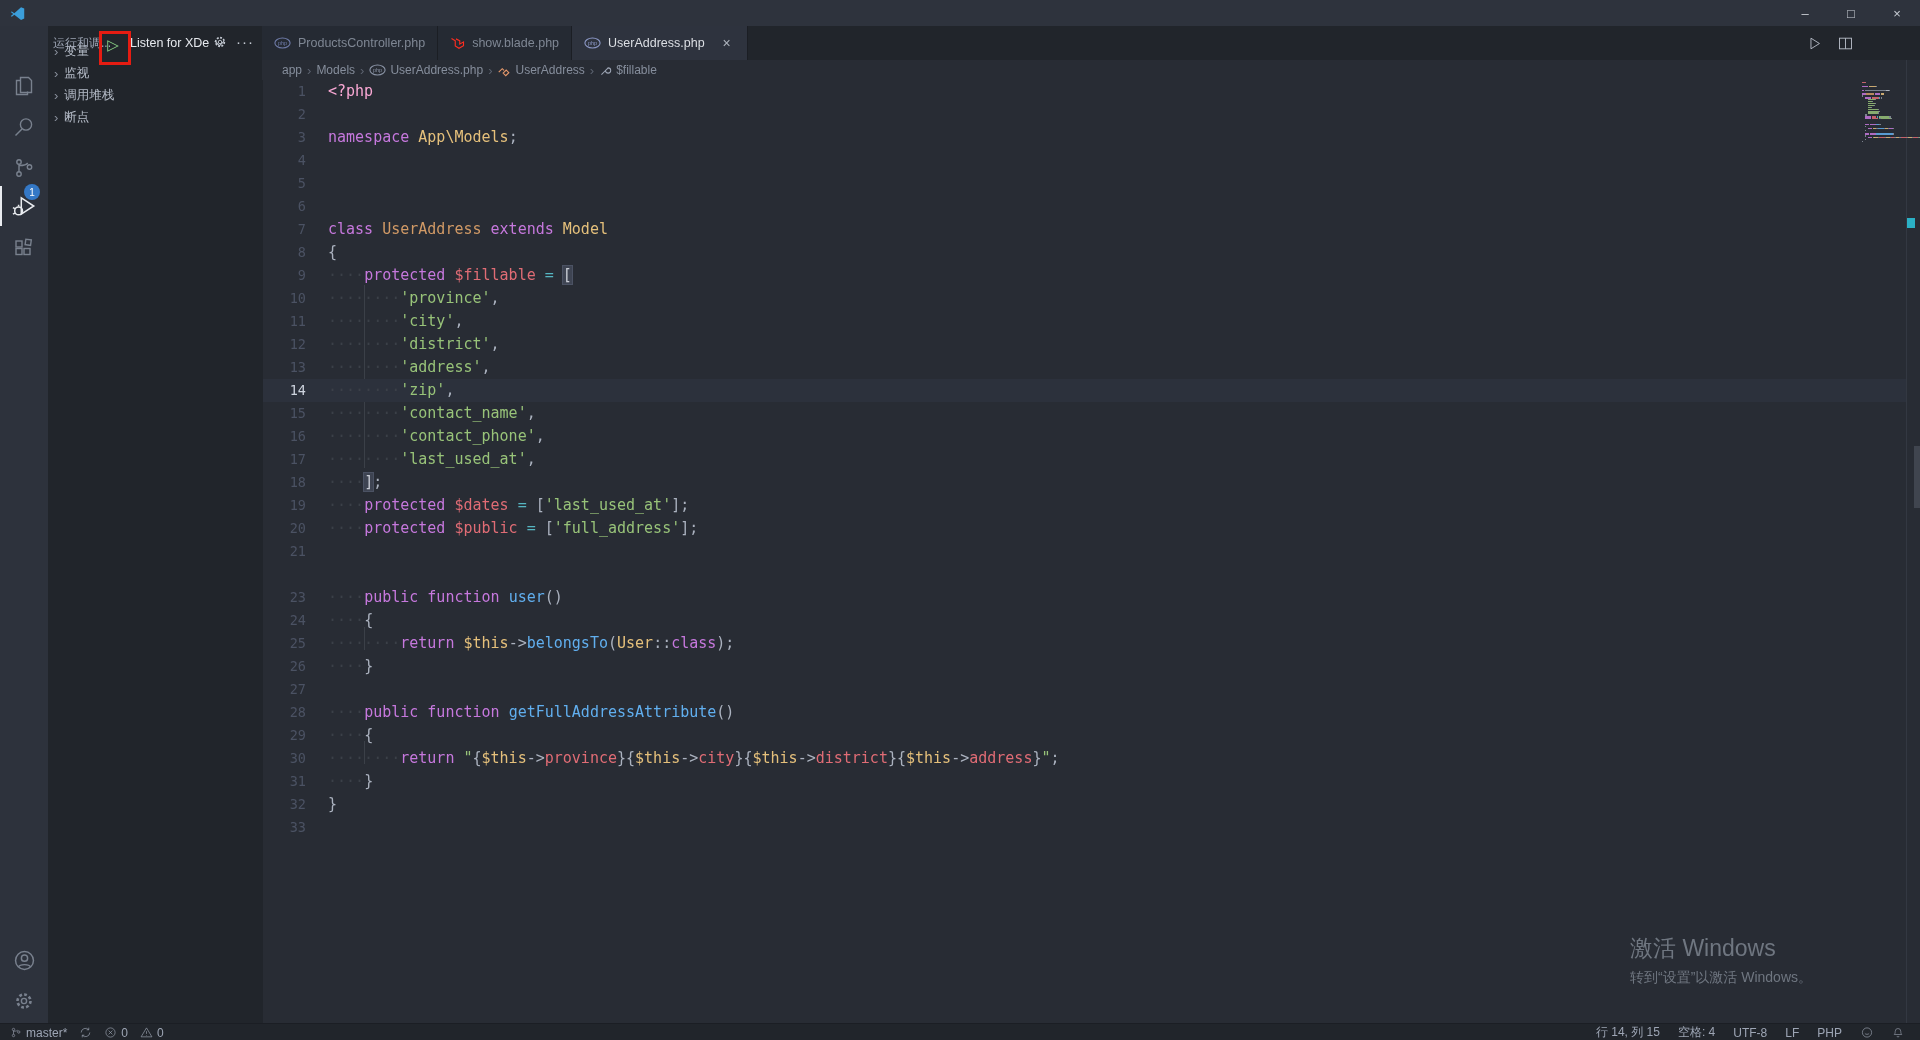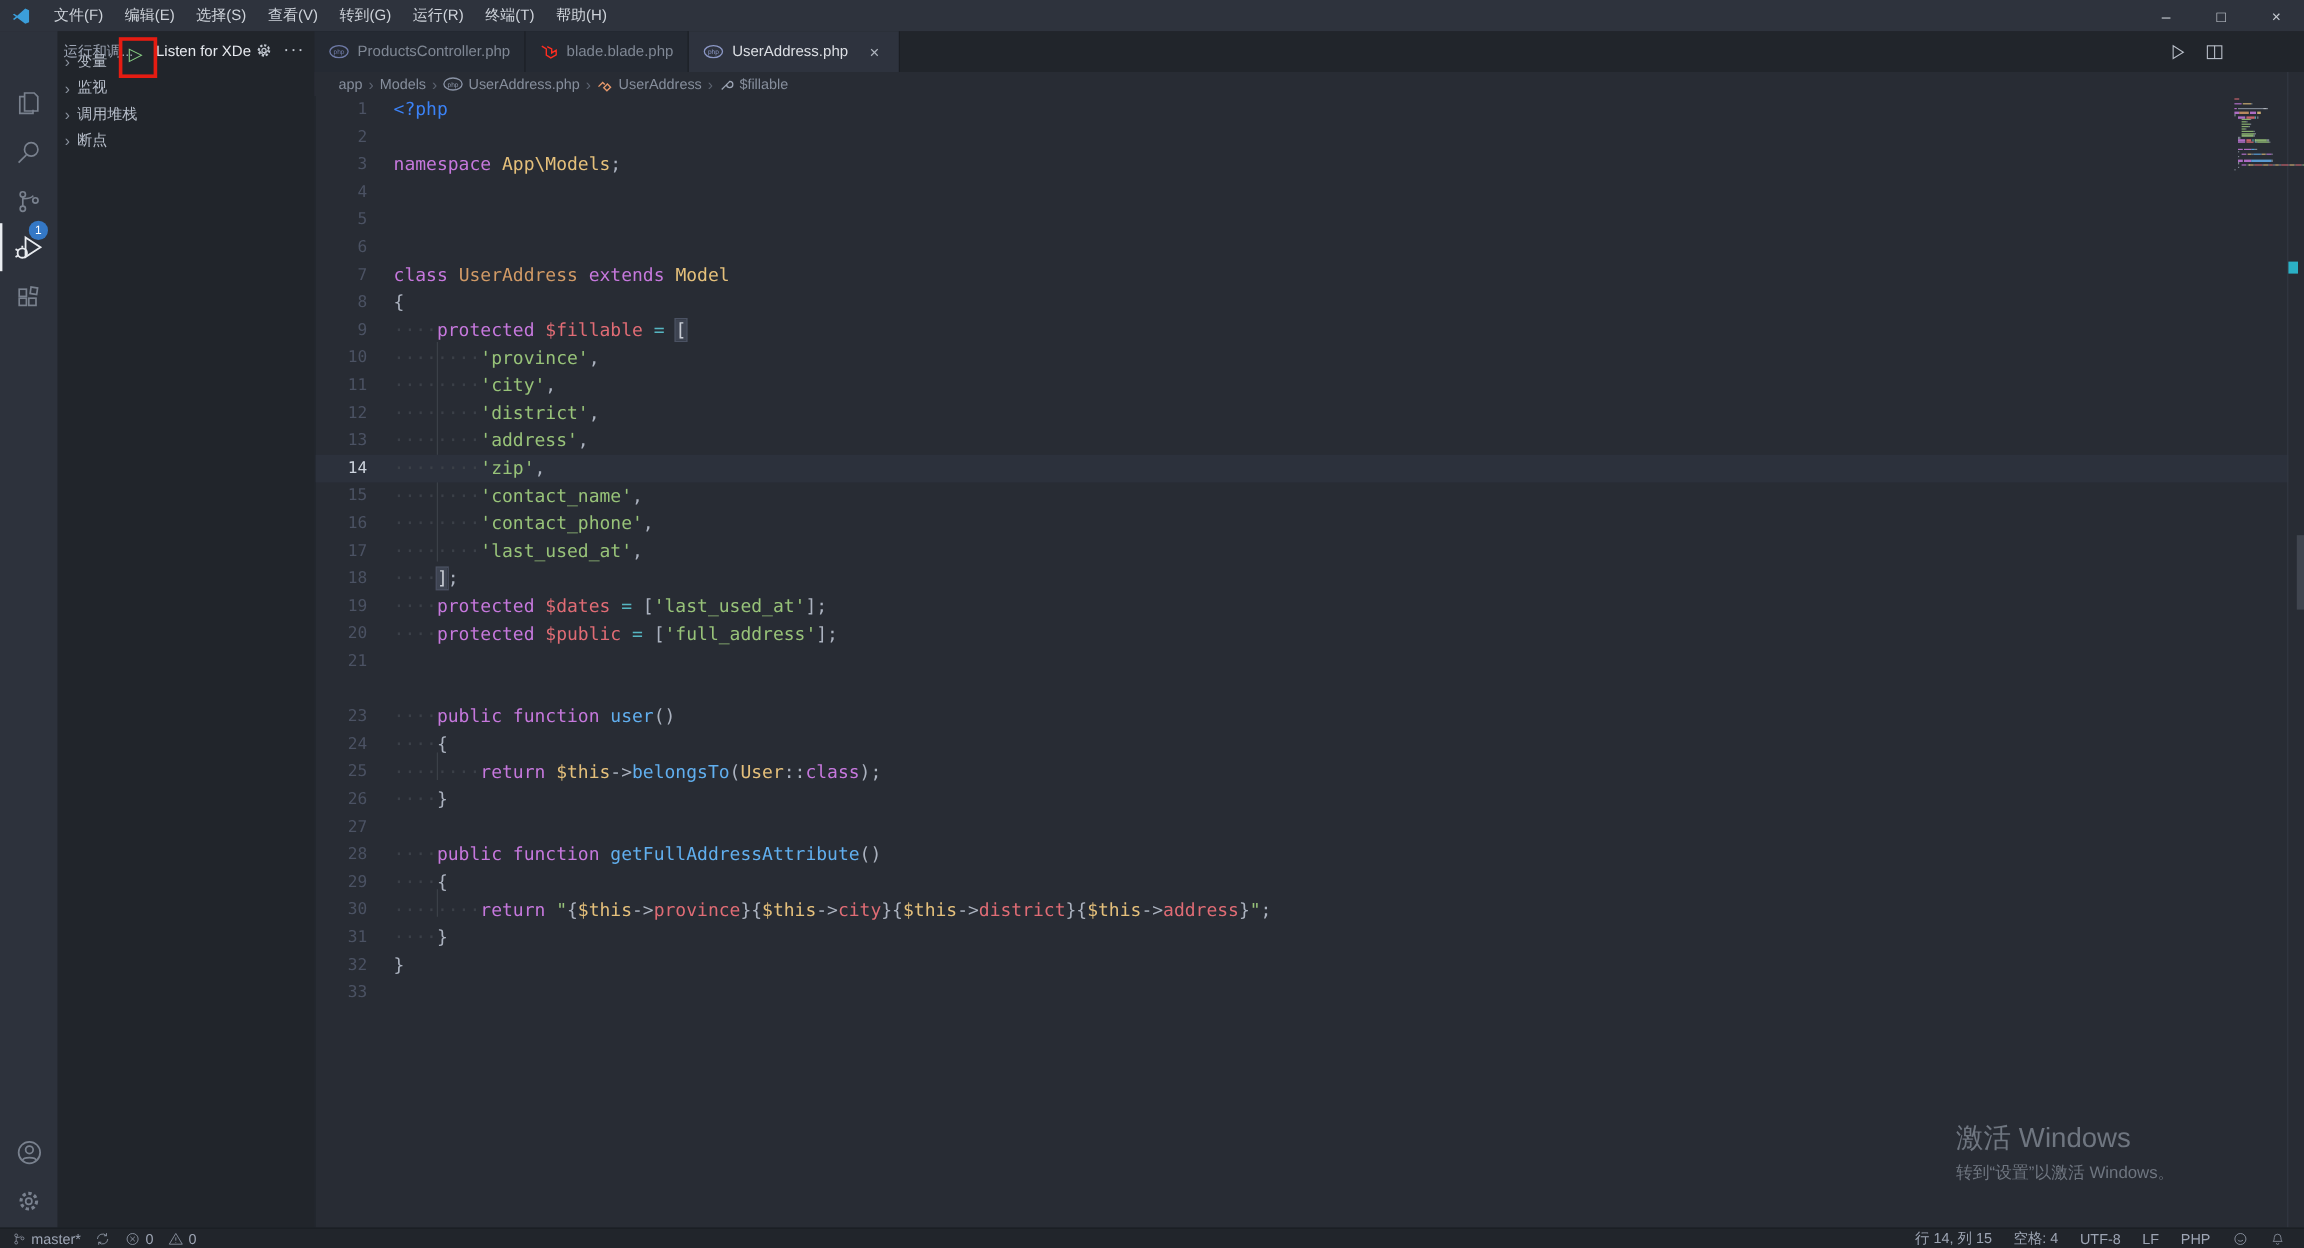--- a/index.html
+++ b/index.html
@@ -59,21 +59,21 @@
   
   #editor{left:262px;top:80px;width:1644px;height:943px;background:#282c34;border-left:1px solid #21252b;}
   .code-line{position:absolute;left:0;width:1644px;height:23px;}
   .code-line.current{background:#2c313c;}
   .gut{position:absolute;left:0;top:0;width:43px;text-align:right;font:13.5px "DejaVu Sans Mono",monospace;
        color:#4b5263;line-height:23px;}
   .code-line.current .gut{color:#cdd3dd;}
   .src{position:absolute;left:65px;top:0;white-space:pre;font:15px "DejaVu Sans Mono",monospace;line-height:23px;}
   .tk-kw{color:#c678dd;} .tk-cls{color:#e5c07b;} .tk-orn{color:#d19a66;} .tk-var{color:#e06c75;}
   .tk-this{color:#e5c07b;} .tk-str{color:#98c379;} .tk-fn{color:#61afef;} .tk-op{color:#56b6c2;}
-  .tk-pln{color:#abb2bf;} .tk-tag{color:#3b82f6;} .tk-ws{color:#3b4048;} .tk-wht{color:#d7dae0;}
+  .tk-pln{color:#abb2bf;} .tk-tag{color:#f9a8d4;} .tk-ws{color:#3b4048;} .tk-wht{color:#d7dae0;}
   .tk-bh{color:#c8ccd4;background:#3e4452;box-shadow:0 0 0 1px #4b5263;}
   .indent-guide{position:absolute;width:1px;background:#3b4048;left:101px;}
 
   
   #minimap{left:1862px;top:82px;width:50px;height:70px;}
   .mm-row{position:absolute;height:1.4px;display:flex;}
   .mm-seg{height:100%;opacity:.85;}
   #editor-right-line{left:1906px;top:60px;width:1px;height:963px;background:#333842;}
   #ov-mark-teal{left:1907px;top:218px;width:8px;height:10px;background:#2bb0c5;}
   #ov-slider{left:1914px;top:446px;width:6px;height:62px;background:rgba(130,138,150,.28);}
@@ -92,30 +92,20 @@
 </style>
 </head>
 <body>
 
 <div id="app">
 
   <div id="titlebar" class="abs">
     <svg id="vscode-logo" viewBox="0 0 24 24">
       <path d="M17 3L7.5 11.5 4 9l-1.5 1L6 12.7 2.5 15.4 4 16.5l3.5-2.6L17 21l4.5-2V5L17 3z" fill="#3b9eda"></path>
     </svg>
-    <div id="menubar" style="display:flex;">
-        <div class="menu-item">文件(F)</div>
-        <div class="menu-item">编辑(E)</div>
-        <div class="menu-item">选择(S)</div>
-        <div class="menu-item">查看(V)</div>
-        <div class="menu-item">转到(G)</div>
-        <div class="menu-item">运行(R)</div>
-        <div class="menu-item">终端(T)</div>
-        <div class="menu-item">帮助(H)</div>
-      </div>
     <div id="win-controls">
       <div class="win-btn">–</div>
       <div class="win-btn">□</div>
       <div class="win-btn">×</div>
     </div>
   </div>
 
   <div id="activitybar" class="abs">
     <div class="act-icon" style="top:40px">
       <svg width="24" height="24" viewBox="0 0 24 24">
@@ -195,21 +185,21 @@
           </svg>
         </span>
         <span>ProductsController.php</span>
       </div>
       <div class="tab">
         <span class="ticon">
           <svg width="15" height="14" viewBox="0 0 20 18">
             <path d="M2 3l5 3v7l5 3 6-3.5v-5l-5 3V6L8 3.5" fill="none" stroke="#ff2d20" stroke-width="1.5"></path>
           </svg>
         </span>
-        <span>blade.blade.php</span>
+        <span>show.blade.php</span>
       </div>
       <div class="tab active">
         <span class="ticon">
           <svg width="17" height="12" viewBox="0 0 17 12">
             <ellipse cx="8.5" cy="6" rx="7.6" ry="5" fill="none" stroke="#8c98c6" stroke-width="1.1"></ellipse>
             <text x="8.5" y="8.3" text-anchor="middle" font-size="5.5" fill="#8c98c6" font-family="Liberation Sans,sans-serif">php</text>
           </svg>
         </span>
         <span>UserAddress.php</span>
         <span class="tclose">×</span>

